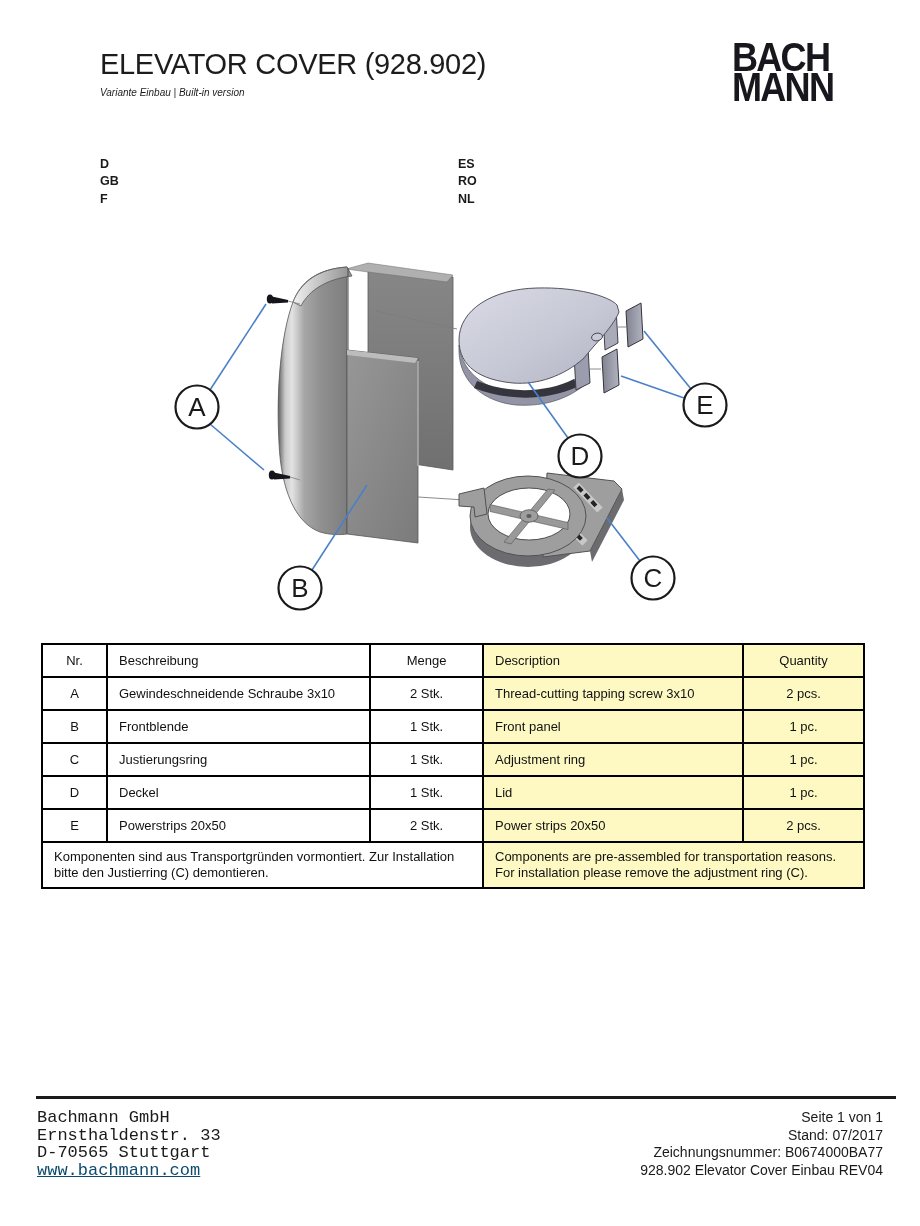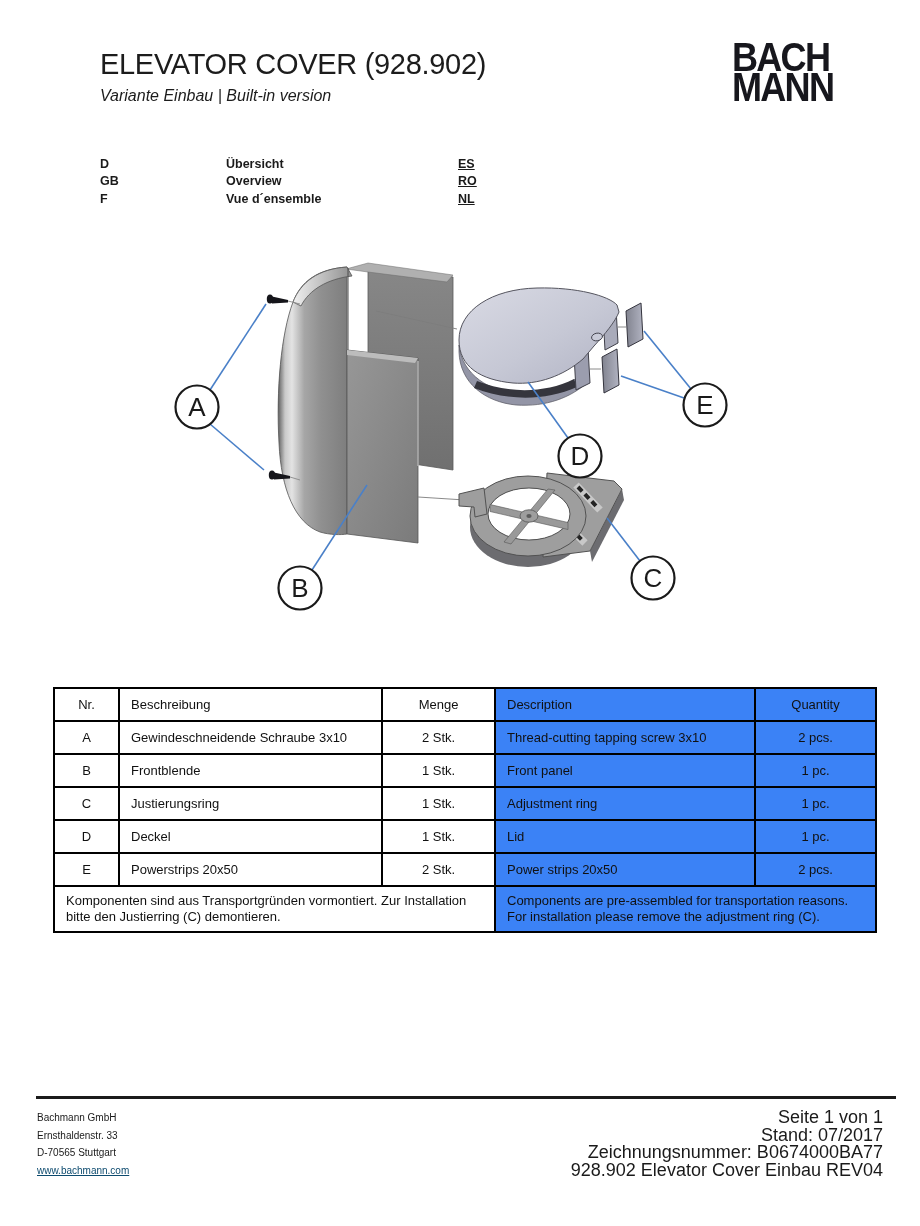--- a/index.html
+++ b/index.html
@@ -9,79 +9,74 @@
     font-family:"Liberation Sans",sans-serif;color:#1a1a1a;
   }
   
   .title{
     position:absolute;left:100px;top:48px;
     font-size:29px;font-weight:400;letter-spacing:-0.3px;color:#1c1c1c;
     white-space:nowrap;
   }
   .subtitle{
     position:absolute;left:100px;top:87px;
-    font-size:16px;font-style:italic;font-weight:500;color:#1c1c1c;
+    font-size:10px;font-style:italic;font-weight:500;color:#1c1c1c;
     white-space:nowrap;
   }
   .logo{
     position:absolute;left:732px;top:42px;
     font-weight:800;font-size:41px;line-height:30px;letter-spacing:-2px;
     color:#17171d;transform:scaleX(0.88);transform-origin:left top;
   }
   
   .langcol{position:absolute;top:156px;font-size:12.5px;font-weight:700;line-height:17.4px;}
-  .lc1{left:100px;} .ll1{left:226px;} .lc2{left:458px;text-decoration:underline;} .ll2{left:588px;}
+  .lc1{left:100px;} .ll1{left:226px;} .lc2{left:458px;} .ll2{left:588px;}
   .langcol div{white-space:nowrap;}
   
   .diagram{position:absolute;left:120px;top:240px;width:620px;height:390px;}
   .diagram text{font-family:"Liberation Sans",sans-serif;font-size:26px;fill:#1a1a1a;}
   
   table.parts{
-    position:absolute;left:53px;top:643px;width:822px;
+    position:absolute;left:41px;top:643px;width:822px;
     border-collapse:collapse;table-layout:fixed;
-    font-size:13px;color:#111;margin-top:44px;
+    font-size:13px;color:#111;
   }
   table.parts td,table.parts th{
     border:2px solid #000;padding:0;vertical-align:middle;
     font-weight:400;overflow:hidden;white-space:nowrap;
   }
   table.parts tr{height:33px;}
   table.parts tr.noterow{height:46px;}
   .c-center{text-align:center;}
   .c-left{text-align:left;padding-left:11px !important;}
   .hdr{font-weight:700;}
-  .shade{background:#3b82f6;}
+  .shade{background:#fef9c3;}
   .notecell{white-space:normal !important;font-size:13px;line-height:16.5px;padding:5px 10px 5px 11px !important;}
   
   .footrule{position:absolute;left:36px;top:1096px;width:860px;height:2.5px;background:#1b1b1b;}
-  .footleft{position:absolute;left:37px;top:1109px;font-size:10px;line-height:17.6px;}
-  .footright{position:absolute;right:37px;top:1109px;font-size:18px;line-height:17.6px;text-align:right;}
+  .footleft{position:absolute;left:37px;top:1109px;font-size:17px;line-height:17.6px;font-family:Liberation Mono, monospace;}
+  .footright{position:absolute;right:37px;top:1109px;font-size:14px;line-height:17.6px;text-align:right;}
   .weblink{color:#0c4a6e;text-decoration:underline;cursor:pointer;}
 </style>
 </head>
 <body>
 
 <div class="page">
 
   <div class="title">ELEVATOR COVER (928.902)</div>
   <div class="subtitle">Variante Einbau | Built-in version</div>
   <div class="logo">
     <div>BACH</div>
     <div>MANN</div>
   </div>
 
   <div class="langcol lc1">
     <div>D</div>
     <div>GB</div>
     <div>F</div>
-  </div>
-  <div class="langcol ll1">
-    <div>Übersicht</div>
-    <div>Overview</div>
-    <div>Vue d´ensemble</div>
   </div>
   <div class="langcol lc2">
     <div>ES</div>
     <div>RO</div>
     <div>NL</div>
   </div>
 
   <svg class="diagram" viewBox="120 240 620 390">
     <defs>
       <linearGradient id="gCurve" x1="0" y1="0" x2="1" y2="0">

